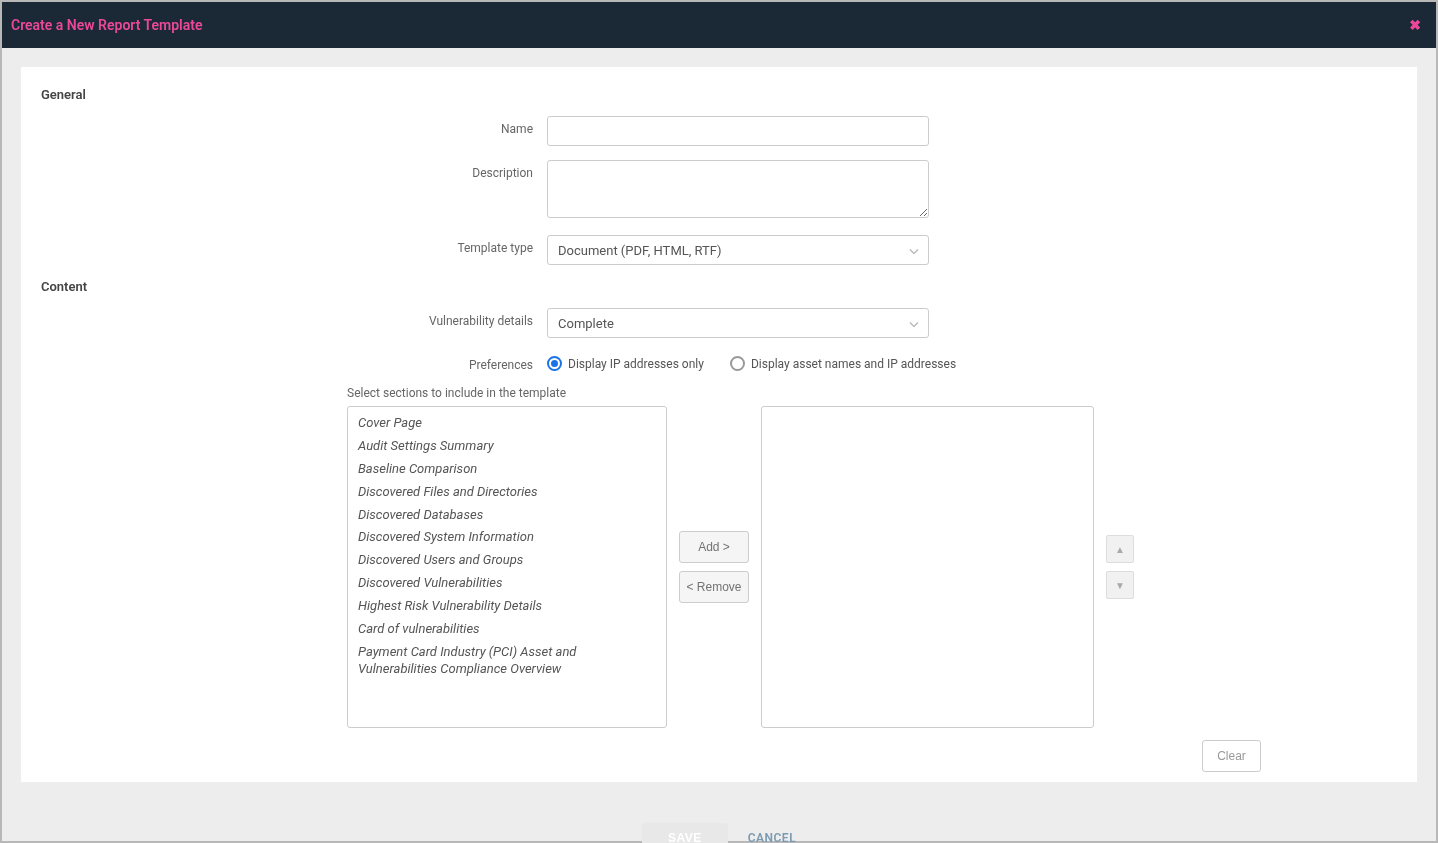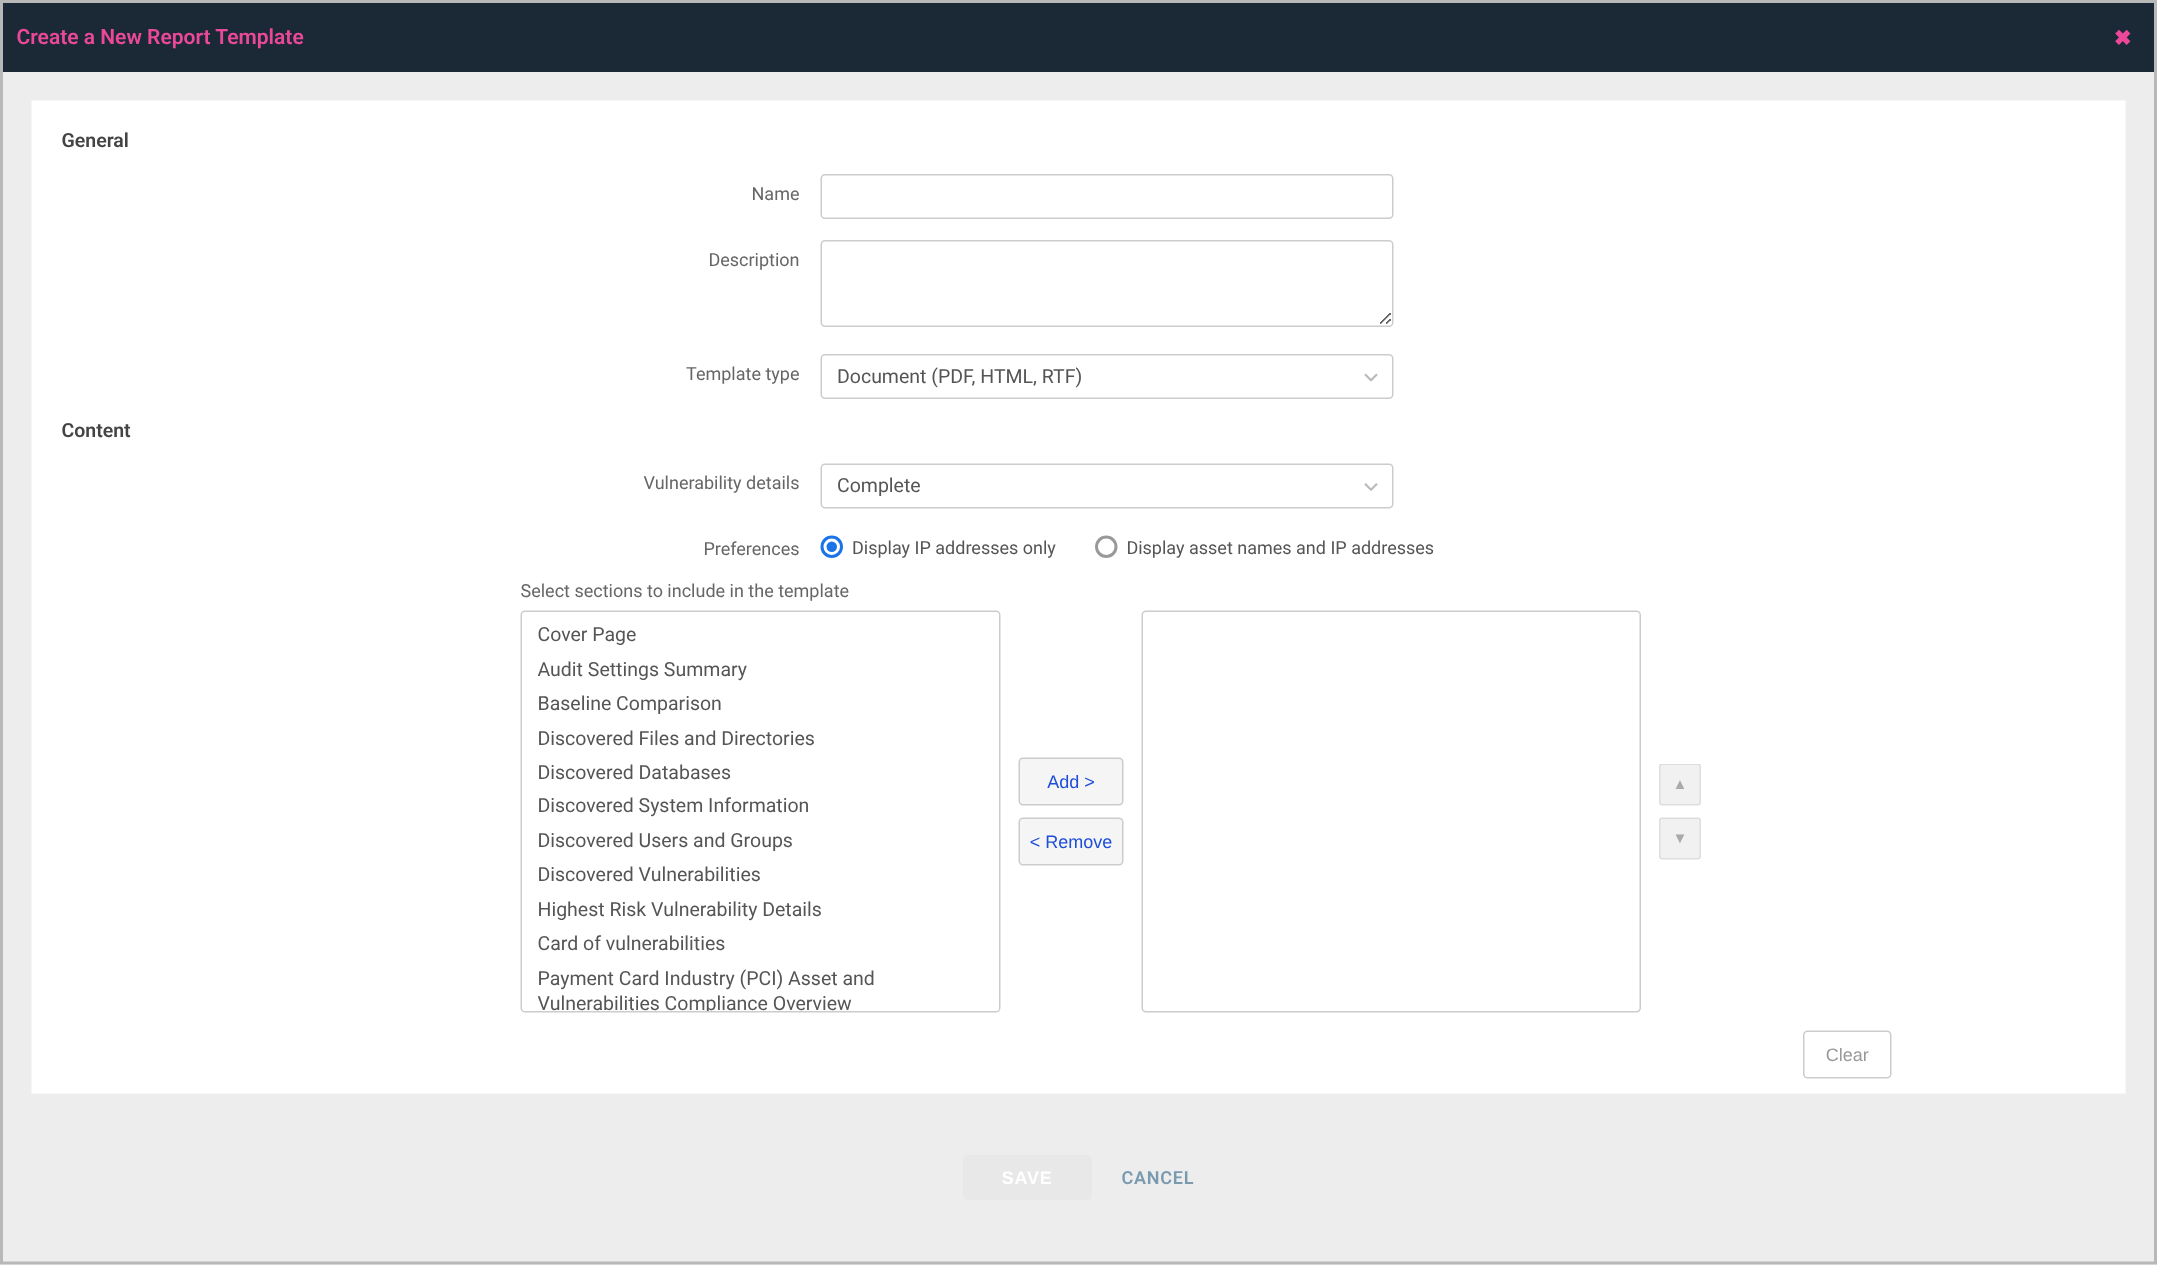--- a/index.html
+++ b/index.html
@@ -143,46 +143,47 @@
     color: #666;
     margin-bottom: 6px;
   }
   .picker-row {
     display: flex;
     align-items: center;
     gap: 12px;
   }
   .listbox {
     width: 320px;
-    height: 268px;
+    height: 322px;
     border: 1px solid #ccc;
     border-radius: 3px;
     background: #fff;
     overflow-y: scroll;
     padding: 0;
+    font-style: italic;
   }
   .listbox.target { width: 333px; padding: 4px 0; }
   .listbox-item {
     padding: 3px 10px;
     font-size: 13px;
     color: #555;
     cursor: pointer;
     line-height: 1.3;
   }
   .listbox-item:first-child { padding-top: 8px; }
   .btn-col {
     display: flex;
     flex-direction: column;
     gap: 8px;
     width: 70px;
   }
   .btn {
     border: 1px solid #ccc;
     background: #f5f5f5;
-    color: #1d4ed8;
+    color: #737373;
     font-size: 12px;
     height: 32px;
     border-radius: 3px;
     cursor: pointer;
     display: flex;
     align-items: center;
     justify-content: center;
   }
   .arrow-col {
     display: flex;

